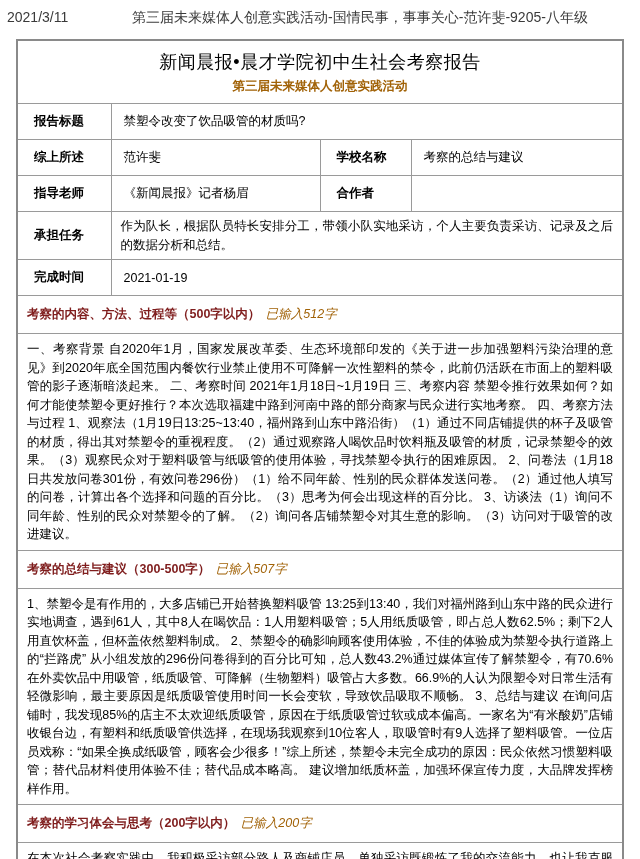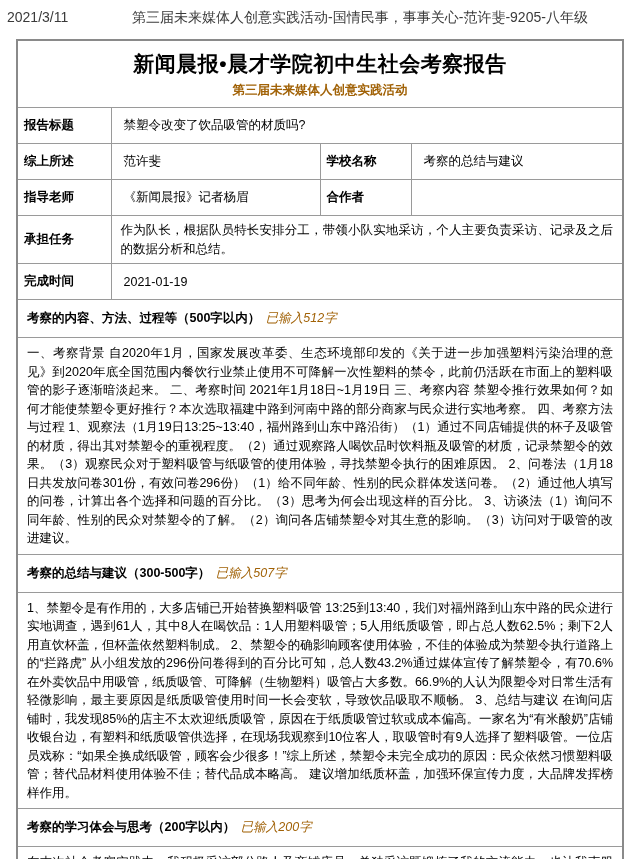--- a/index.html
+++ b/index.html
@@ -24,29 +24,29 @@
     width: 606px; margin: 15px 0 0 16px;
     border-collapse: collapse; table-layout: fixed;
     border: 2px solid #8a8a8a;
   }
   .report-table td {
     border: 1px solid #9a9a9a;
     font-size: 12.5px;
     vertical-align: middle;
   }
   .title-cell { text-align: center; padding: 9px 4px 8px 4px; }
-  .main-title { font-size: 21px; font-weight: bold; letter-spacing: 0.5px; }
+  .main-title { font-size: 18px; font-weight: normal; letter-spacing: 0.5px; }
   .sub-title  { font-size: 12.5px; font-weight: bold; color: #a16207; margin-top: 4px; }
 
-  .label { font-weight: bold; padding: 9px 6px 9px 6px; margin-top: 10px; }
+  .label { font-weight: bold; padding: 9px 6px 9px 16px; margin-top: 10px; }
   .value { padding: 9px 0 9px 12px; }
   .value.multiline { line-height: 18.5px; padding: 5px 9px; text-align: justify; }
 
   .section-head { padding: 10px 9px; }
-  .head-red  { color: #000000; font-weight: bold; }
+  .head-red  { color: #7f1d1d; font-weight: bold; }
   .head-blue { color: #a16207; margin-left: 2px; font-style: italic; }
 
   .body-cell {
     padding: 6px 9px; line-height: 18.5px; text-align: justify;
   }
 </style>
 </head>
 <body>
 
 <div class="page">

